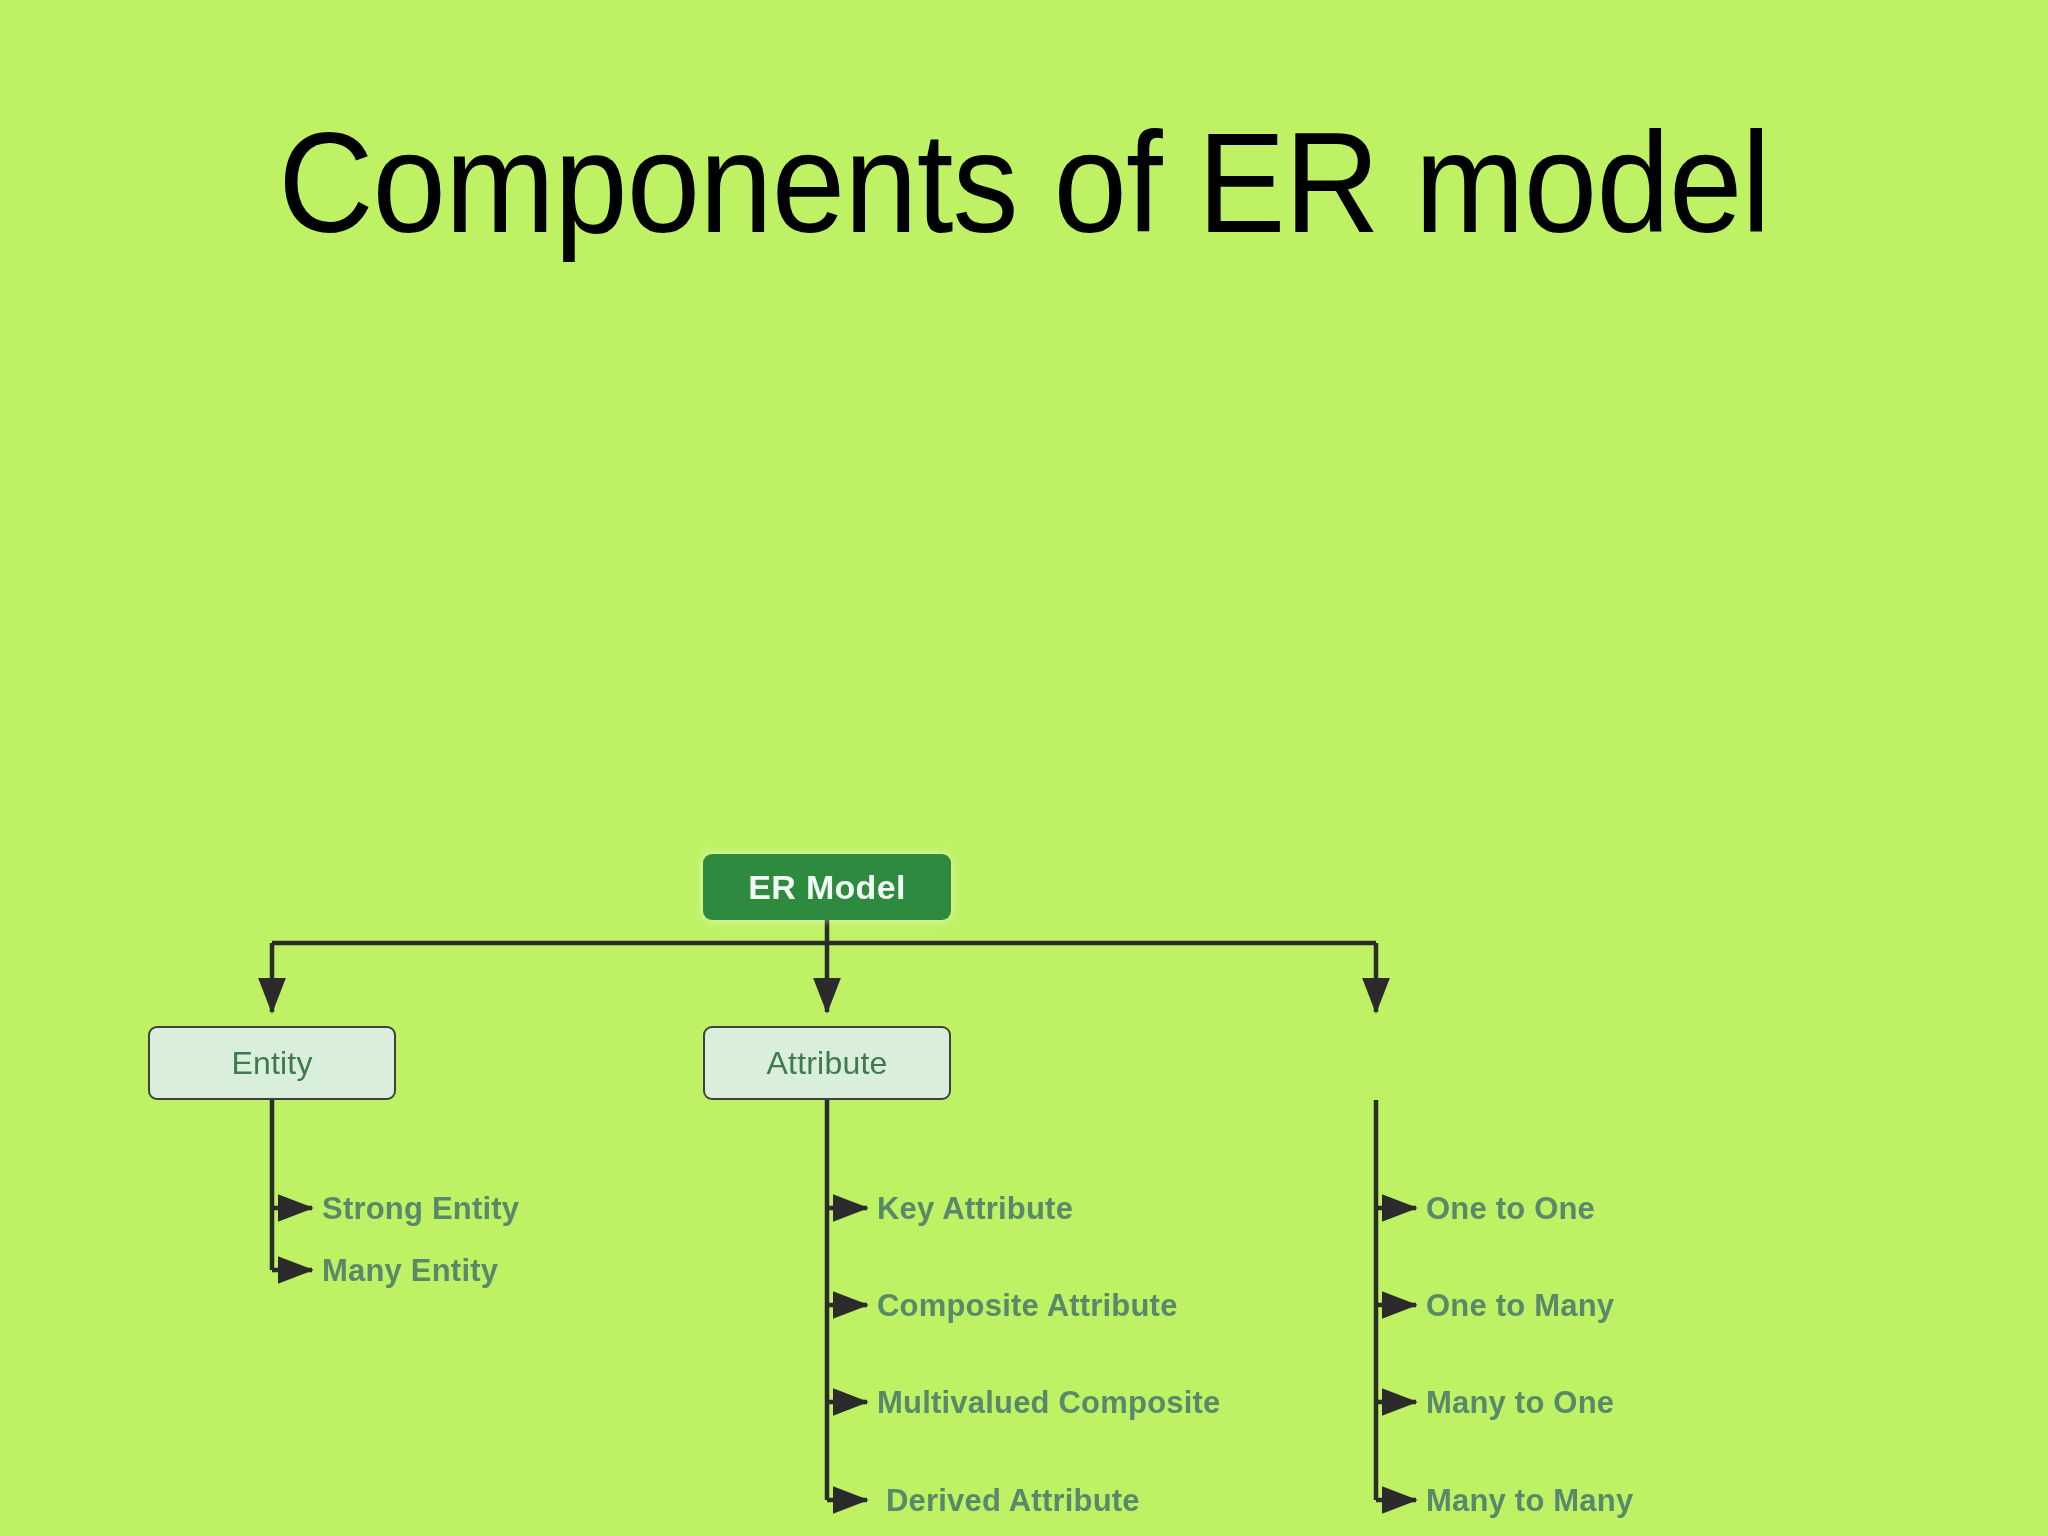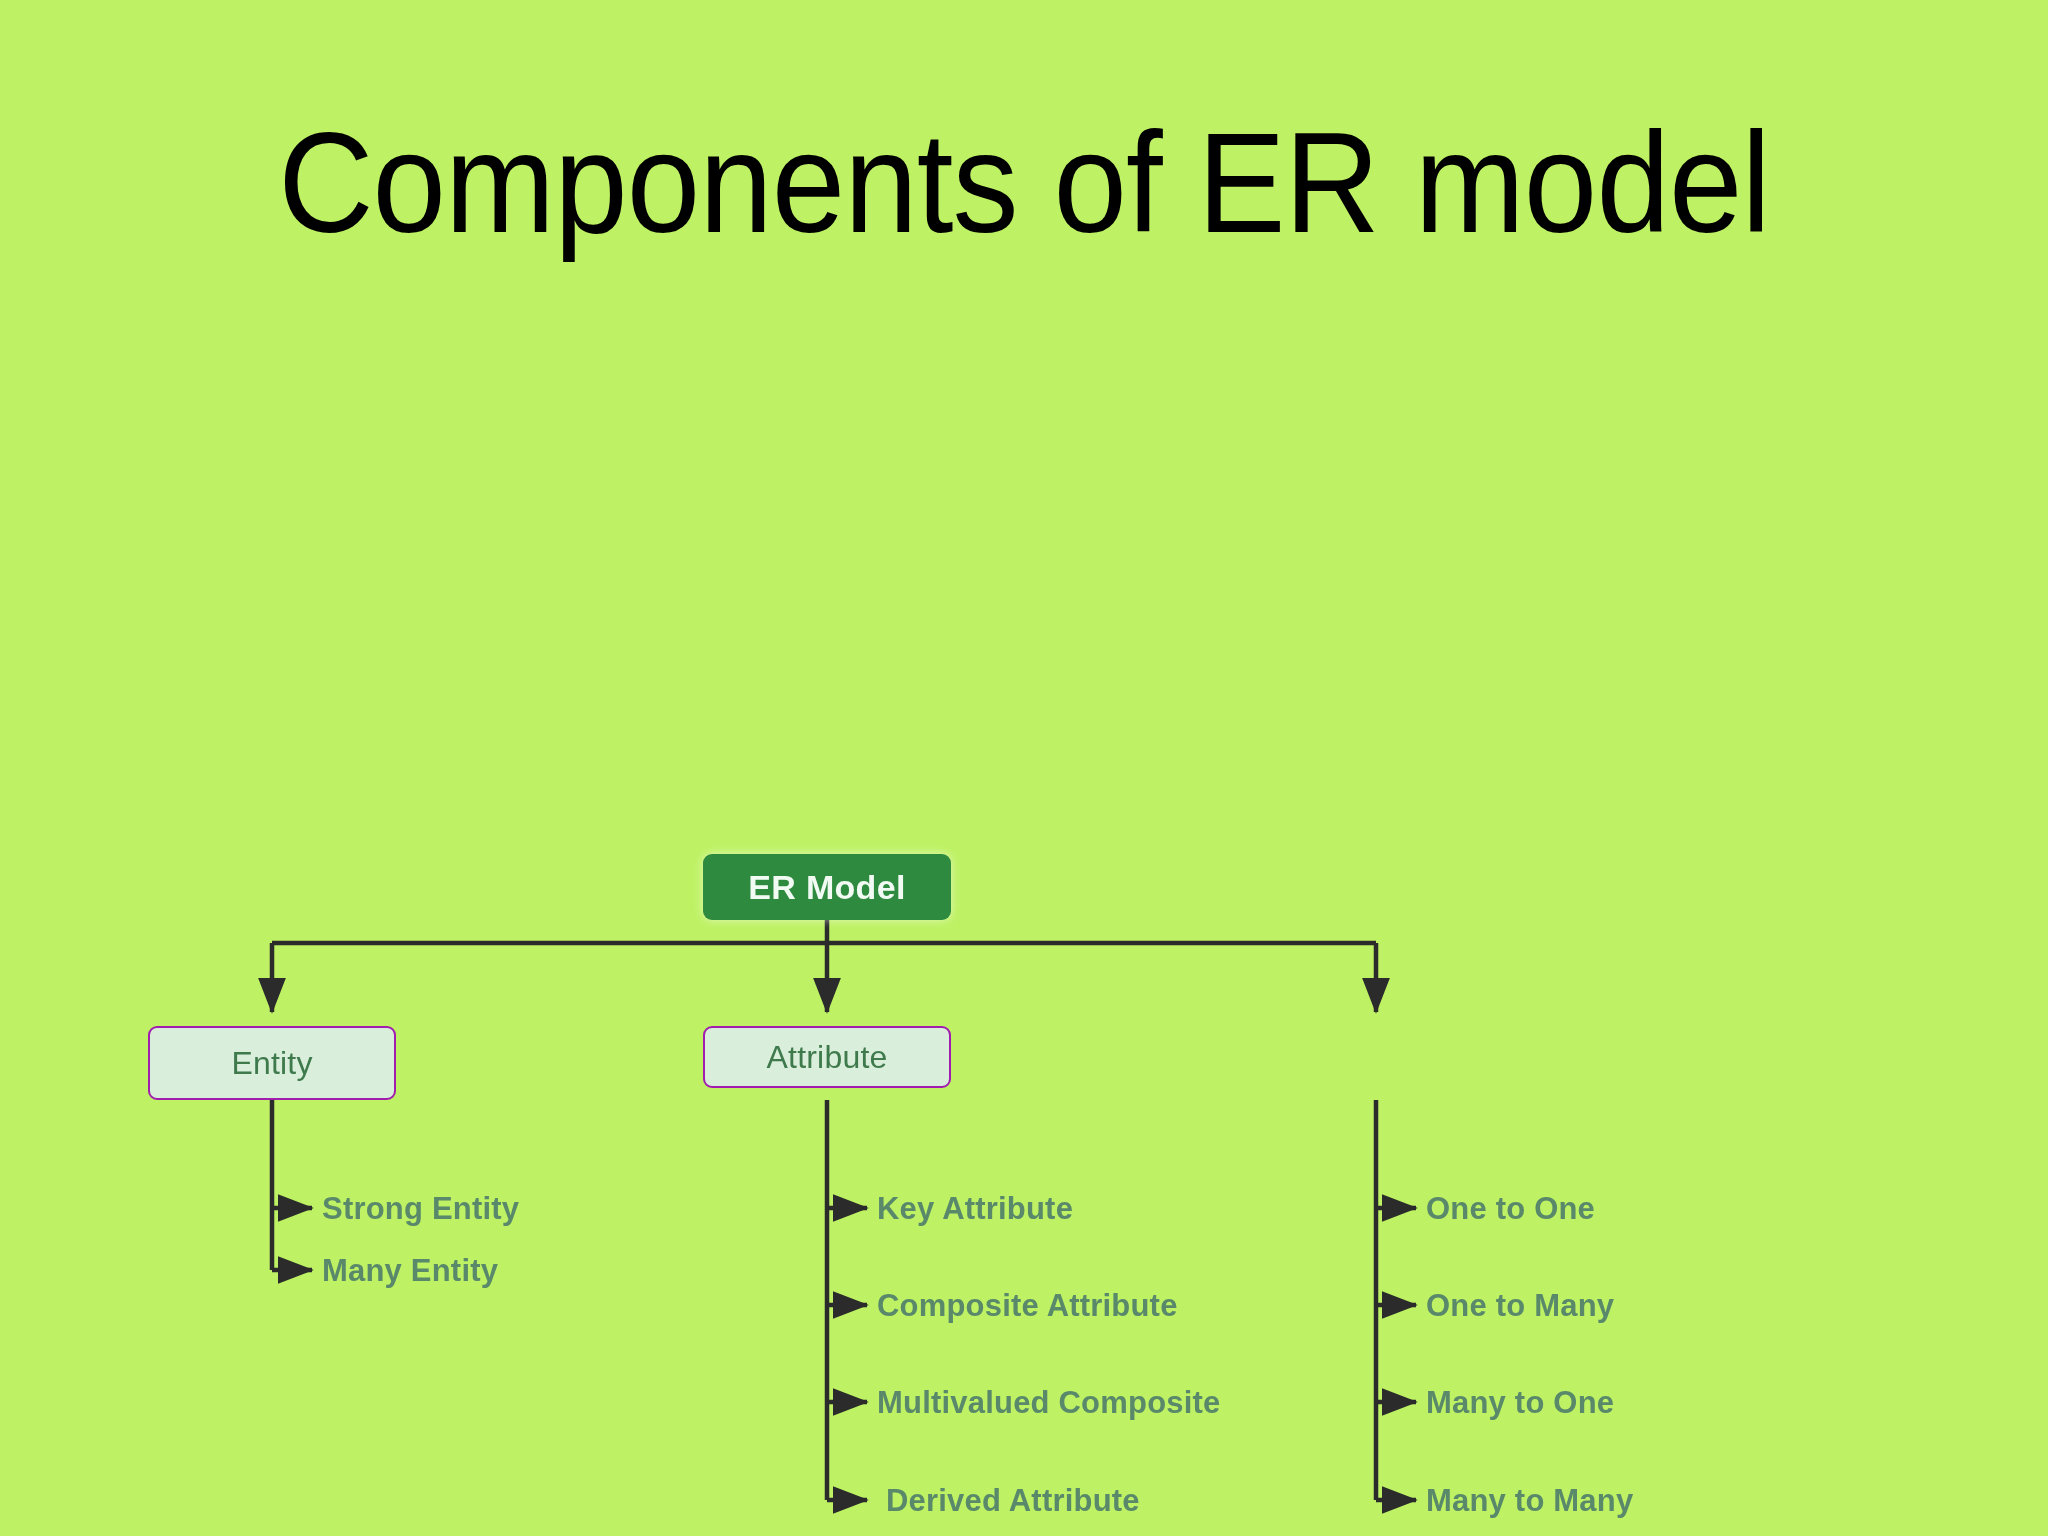--- a/index.html
+++ b/index.html
@@ -76,21 +76,21 @@
     border-radius: 9px;
     font-size: 34px;
     font-weight: bold;
     letter-spacing: 0.3px;
     box-shadow: 0 0 10px rgba(255,255,255,0.55);
     margin-top: 44px;
   }
 
   .node-branch {
     background: #d9eedb;
-    border: 2px solid #a21caf;
+    border: 2px solid #404040;
     border-radius: 9px;
     color: #3f7a4c;
     font-size: 32px;
     font-weight: 500;
     letter-spacing: 0.2px;
   }
 
   
   .leaf-label {
     position: absolute;
@@ -148,21 +148,21 @@
     </svg>
 
     <div class="node node-root" style="left:583px; top:150px; width:248px; height:66px;">
       <span>ER Model</span>
     </div>
 
     <div class="node node-branch" style="left:28px; top:366px; width:248px; height:74px;">
       <span>Entity</span>
     </div>
 
-    <div class="node node-branch" style="left:583px; top:366px; width:248px; height:62px;text-align:center;">
+    <div class="node node-branch" style="left:583px; top:366px; width:248px; height:74px;text-align:center;">
       <span>Attribute</span>
     </div>
 
 
     <div class="leaf-label" style="left:202px; top:548px;">Strong Entity</div>
     <div class="leaf-label" style="left:202px; top:610px;">Many Entity</div>
 
     <div class="leaf-label" style="left:757px; top:548px;">Key Attribute</div>
     <div class="leaf-label" style="left:757px; top:645px;">Composite Attribute</div>
     <div class="leaf-label" style="left:757px; top:742px;">Multivalued Composite</div>

